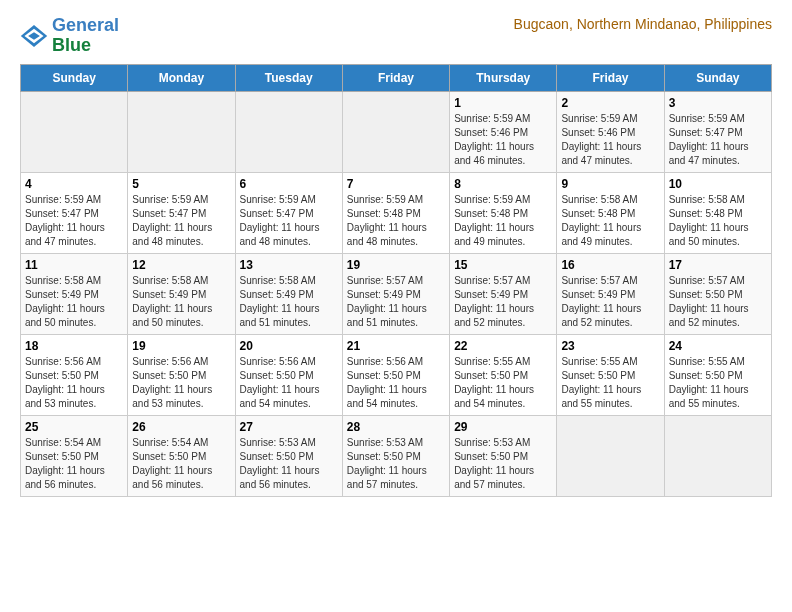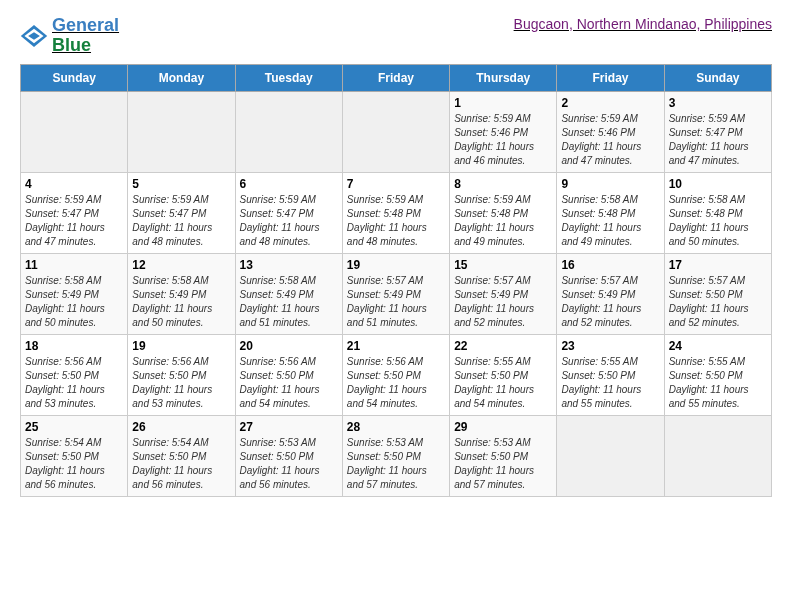--- a/index.html
+++ b/index.html
@@ -8,21 +8,20 @@
       background: #fff;
       width: 792px;
       min-height: 612px;
       padding: 16px 20px;
     }
     .header-section {
       display: flex;
       justify-content: space-between;
       align-items: flex-start;
       margin-bottom: 8px;
-      text-decoration: underline;
     }
     .logo {
       display: flex;
       align-items: center;
       gap: 4px;
     }
     .logo-text {
       font-size: 18px;
       font-weight: bold;
       color: #333;
@@ -38,21 +37,21 @@
     .title-block {
       text-align: right;
     }
     .month-year {
       font-size: 32px;
       font-weight: bold;
       color: #333;
     }
     .location {
       font-size: 14px;
-      color: #701a75;
+      color: #a16207;
       margin-left: 20px;
     }
     table {
       width: 100%;
       border-collapse: collapse;
       font-size: 11px;
     }
     thead tr {
       background-color: #2e7fc2;
       color: #fff;
@@ -81,21 +80,20 @@
     .day-number {
       font-weight: bold;
       font-size: 12px;
       margin-bottom: 2px;
       display: block;
     }
     .day-info {
       font-size: 10px;
       color: #333;
       line-height: 1.4;
-      font-style: italic;
     }
     .empty {
       background: #f0f0f0 !important;
     }
   </style>
 </head>
 <body>
 
 <div class="header-section">
   <div class="logo">

